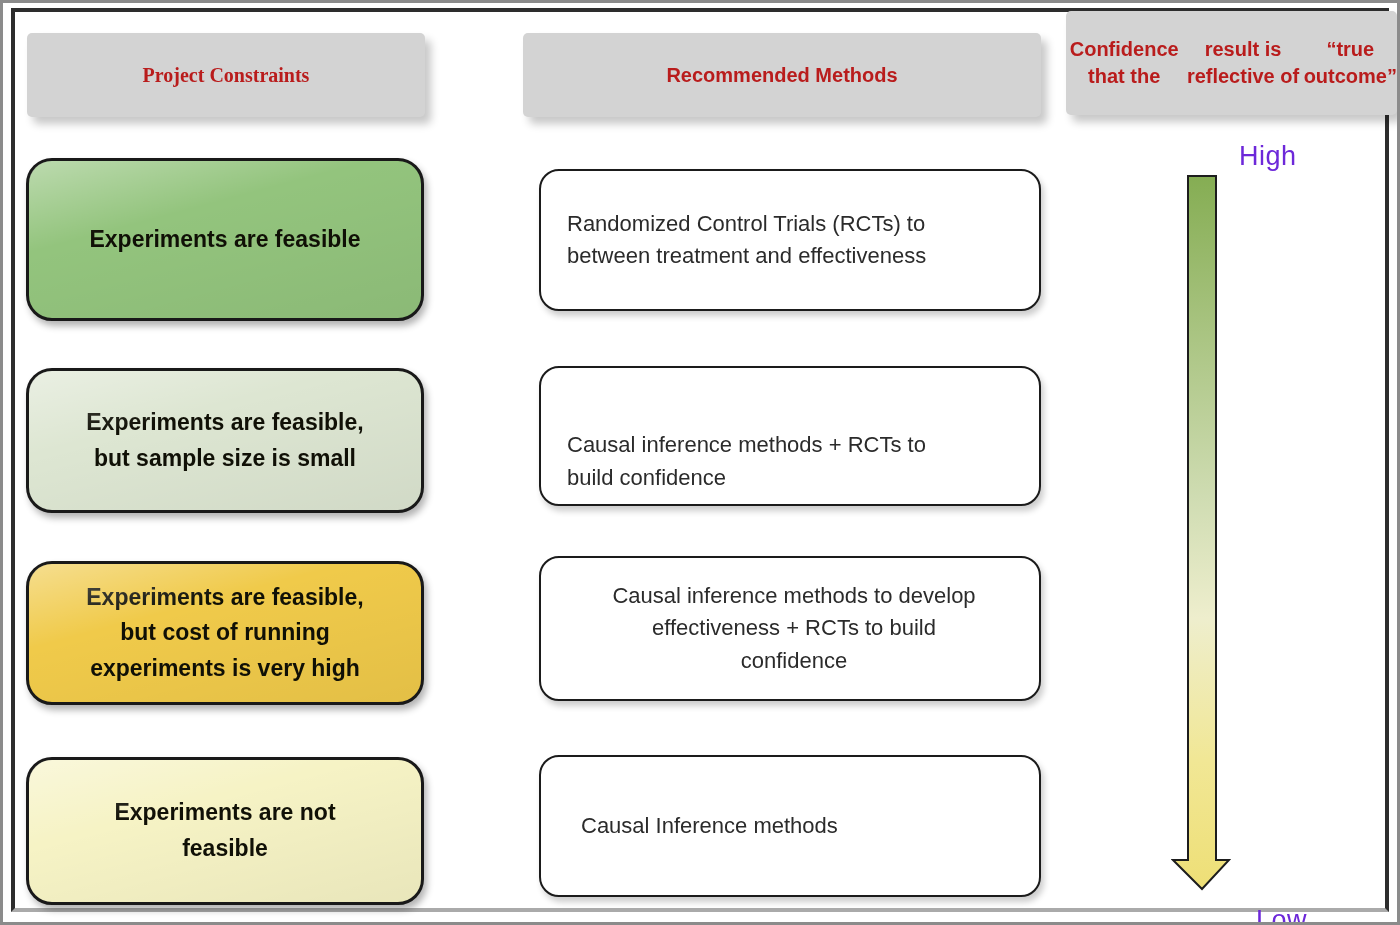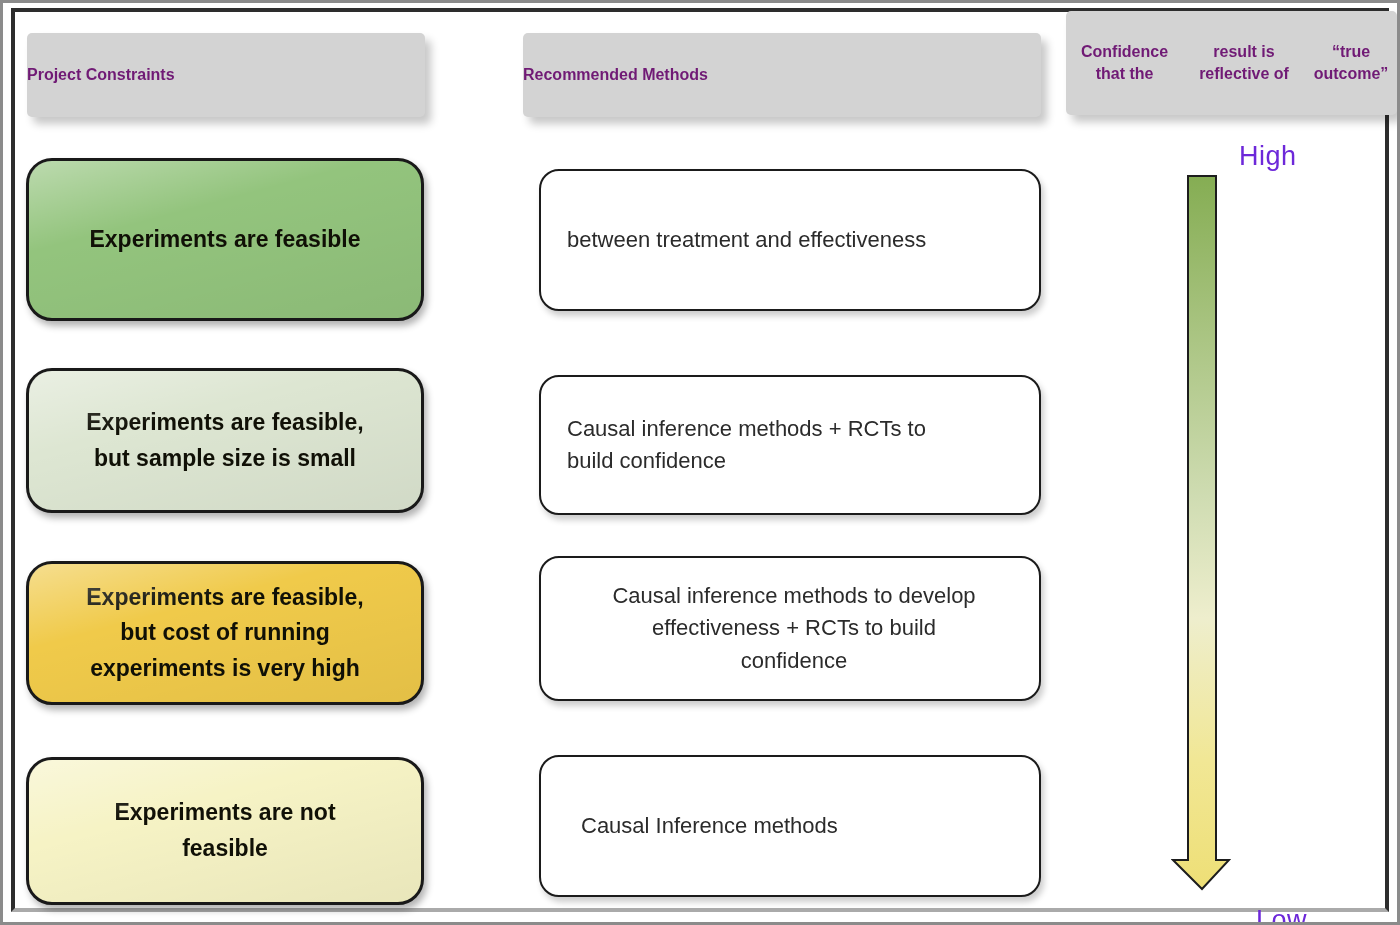--- a/index.html
+++ b/index.html
@@ -14,27 +14,27 @@
   }
   .frame {
     position:absolute; left:8px; top:5px; right:8px; bottom:10px;
     border:4px solid #2d2d2d;
     border-bottom-color:#aaaaaa;
     pointer-events:none;
   }
   
   .hdr {
     position:absolute;
-    display:flex; align-items:center; justify-content:space-between;
-    text-align:center; font-weight:bold; font-size:16px;
-    color:#701a75;
+    display:flex; align-items:center; justify-content:center;
+    text-align:center; font-weight:bold; font-size:20px;
+    color:#b91c1c;
     border-radius:5px;
     box-shadow:6px 7px 8px rgba(0,0,0,0.22);
   }
-  .hdr-constraints { left:24px; top:30px;  width:398px; height:84px; }
+  .hdr-constraints { left:24px; top:30px;  width:398px; height:84px;font-family:Liberation Serif, serif; }
   .hdr-methods     { left:520px; top:30px; width:518px; height:84px; }
   .hdr-confidence  { left:1063px; top:8px; width:331px; height:104px; line-height:1.36; }
   
   .cbox {
     position:absolute; left:23px; width:398px;
     border:3px solid #191919; border-radius:26px;
     display:flex; align-items:center; justify-content:center;
     text-align:center; font-weight:bold; font-size:23px; line-height:1.55;
     color:#101006;
     box-shadow:3px 5px 7px rgba(0,0,0,0.30);
@@ -52,21 +52,21 @@
   .mbox {
     position:absolute; left:536px; width:502px;
     background:#ffffff;
     border:2px solid #1b1b1b; border-radius:20px;
     display:flex; flex-direction:column; justify-content:center;
     padding:10px 18px 10px 26px;
     font-size:22px; line-height:1.47; color:#2b2b2b;
     box-shadow:3px 5px 6px rgba(0,0,0,0.20);
   }
   .mbox.m1 { top:166px; height:142px; }
-  .mbox.m2 { top:372px; height:140px; }
+  .mbox.m2 { top:363px; height:140px;justify-content:flex-end; }
   .mbox.m3 { top:553px; height:145px;text-align:center; }
   .mbox.m4 { top:752px; height:142px;padding-left:40px; }
   
   .arrow-wrap { position:absolute; left:1168px; top:172px; width:60px; height:716px; }
   .scale-label {
     position:absolute; font-size:27px; color:#6d28d9; letter-spacing:0.5px;
   }
   .label-high { left:1236px; top:138px; }
   .label-low  { left:1253px; top:902px; }
 </style>
@@ -104,20 +104,21 @@
   </div>
   <div class="cbox r4" style="background-color: rgb(246, 243, 197);">
     <div>
         <div>Experiments are not</div>
         <div>feasible</div>
       </div>
   </div>
 
   <div class="mbox m1">
     <div>
+        <div>Randomized Control Trials (RCTs) to</div>
         <div>between treatment and effectiveness</div>
       </div>
   </div>
   <div class="mbox m2">
     <div>
         <div>Causal inference methods + RCTs to</div>
         <div>build confidence</div>
       </div>
   </div>
   <div class="mbox m3">

